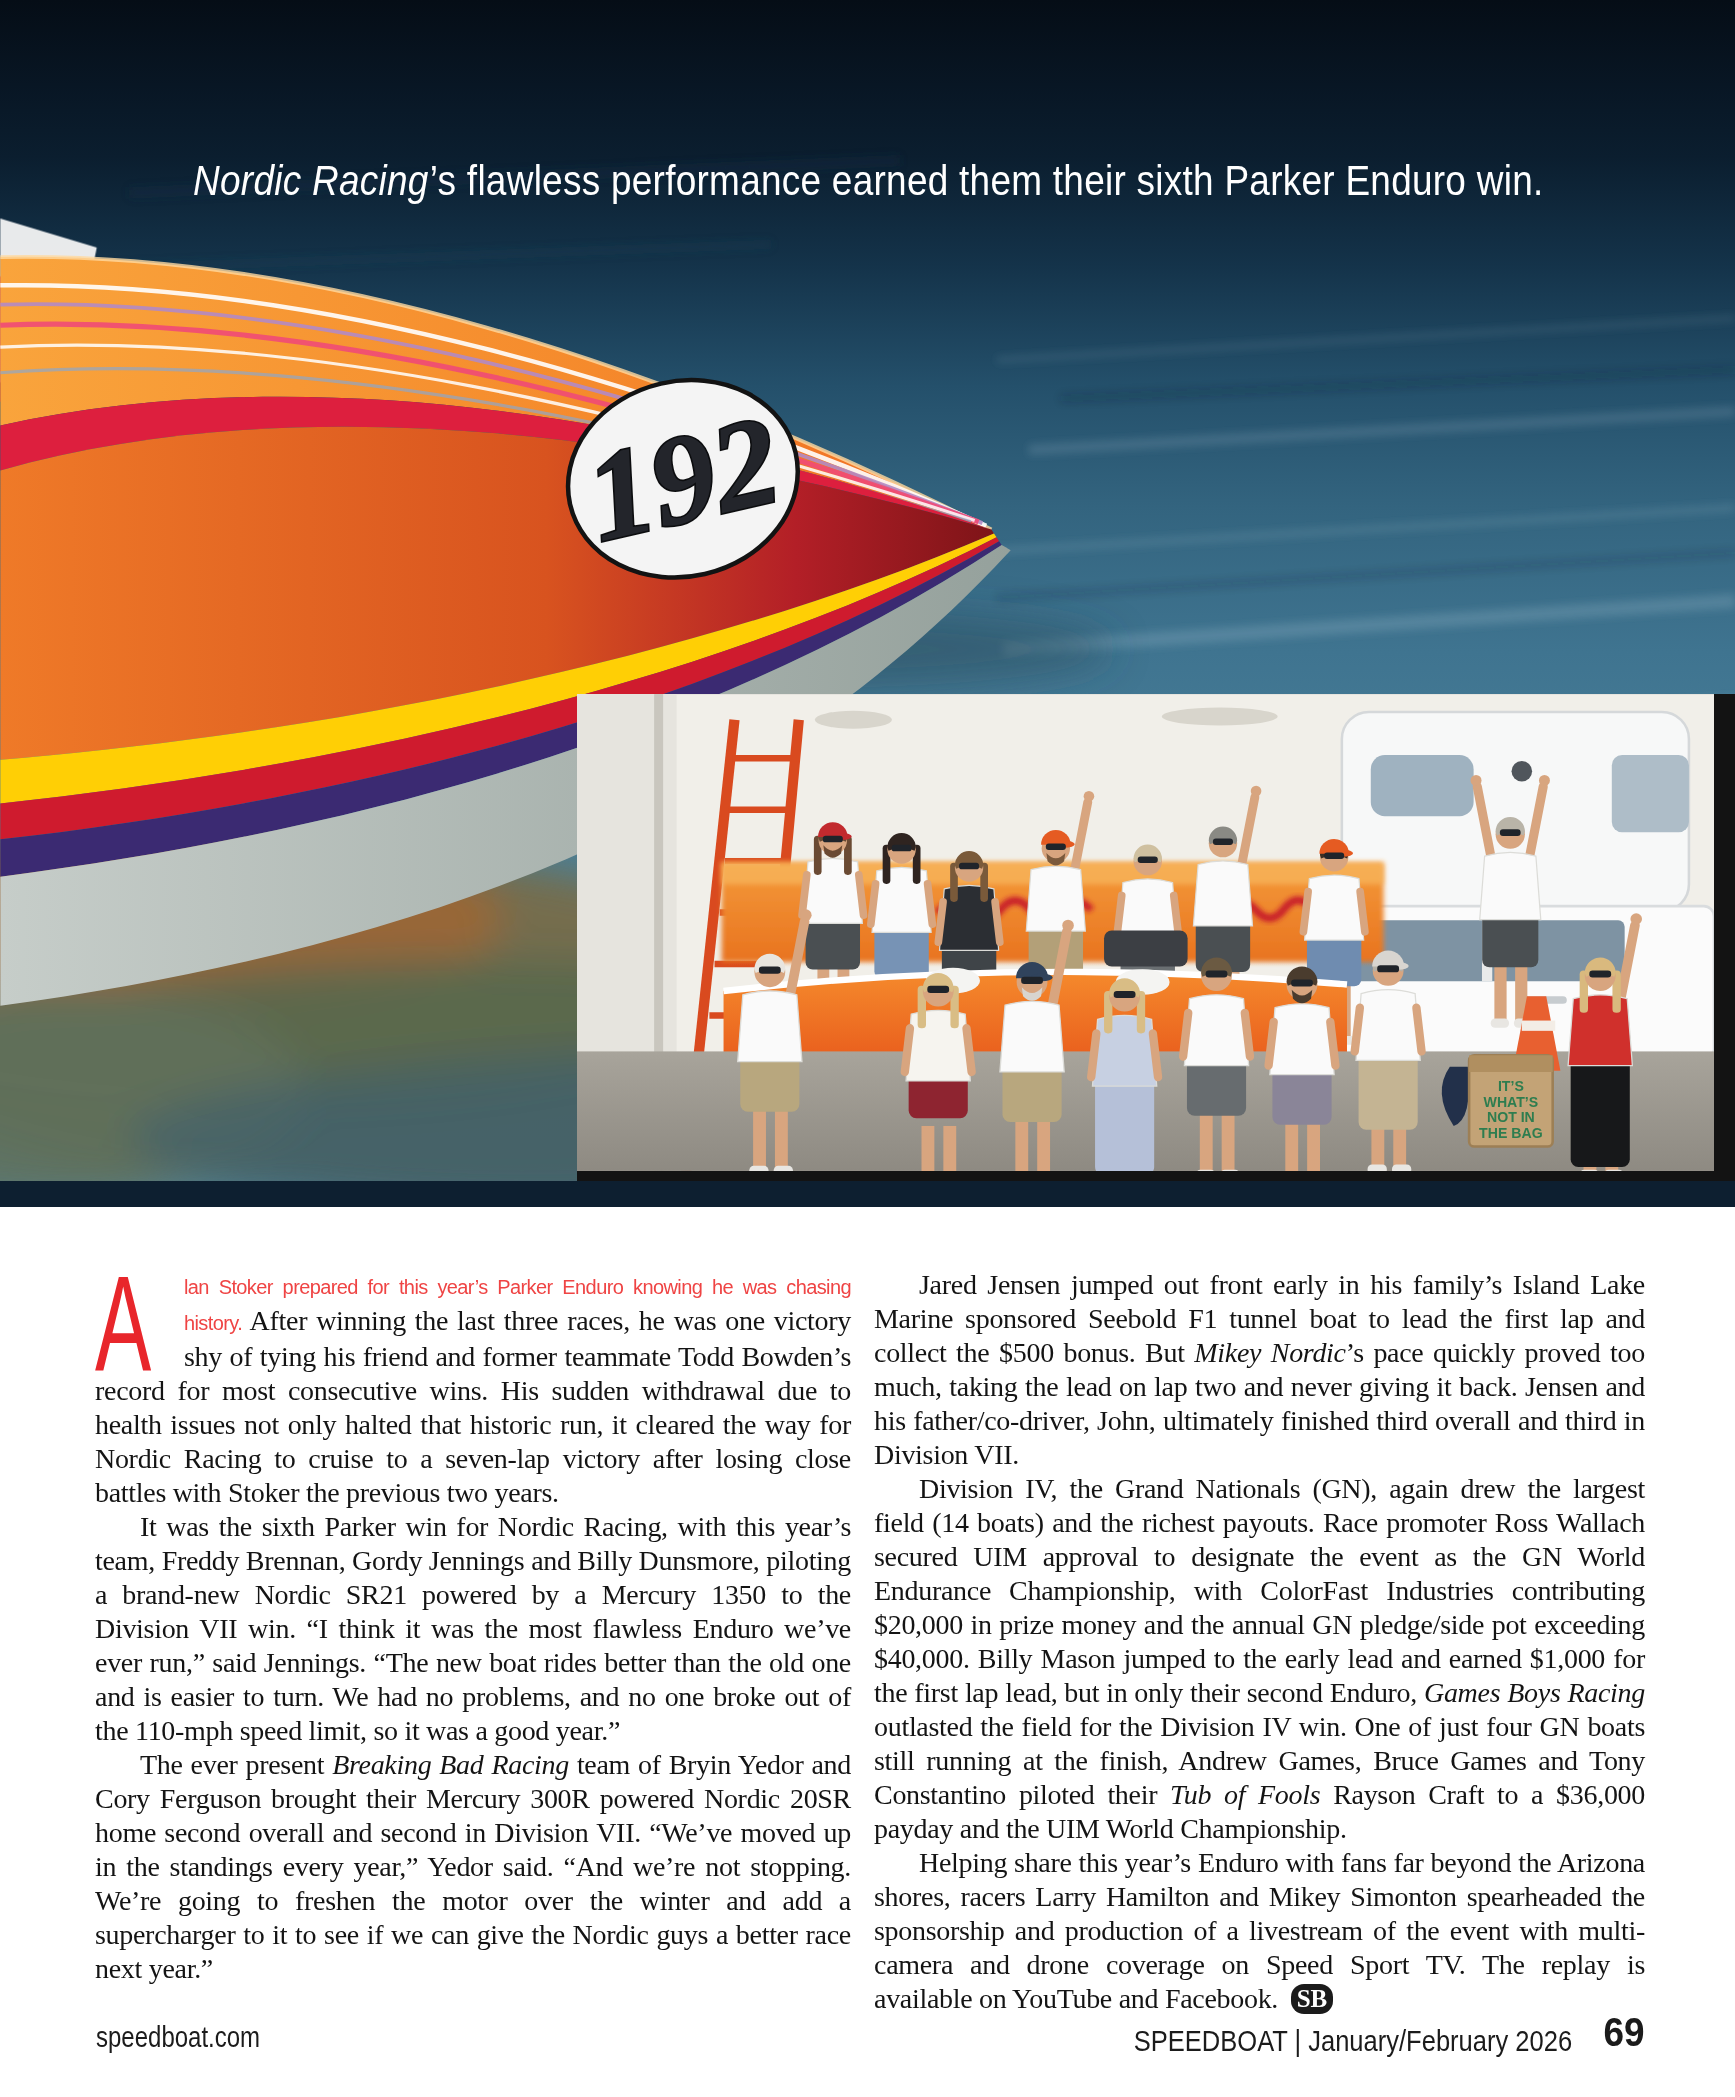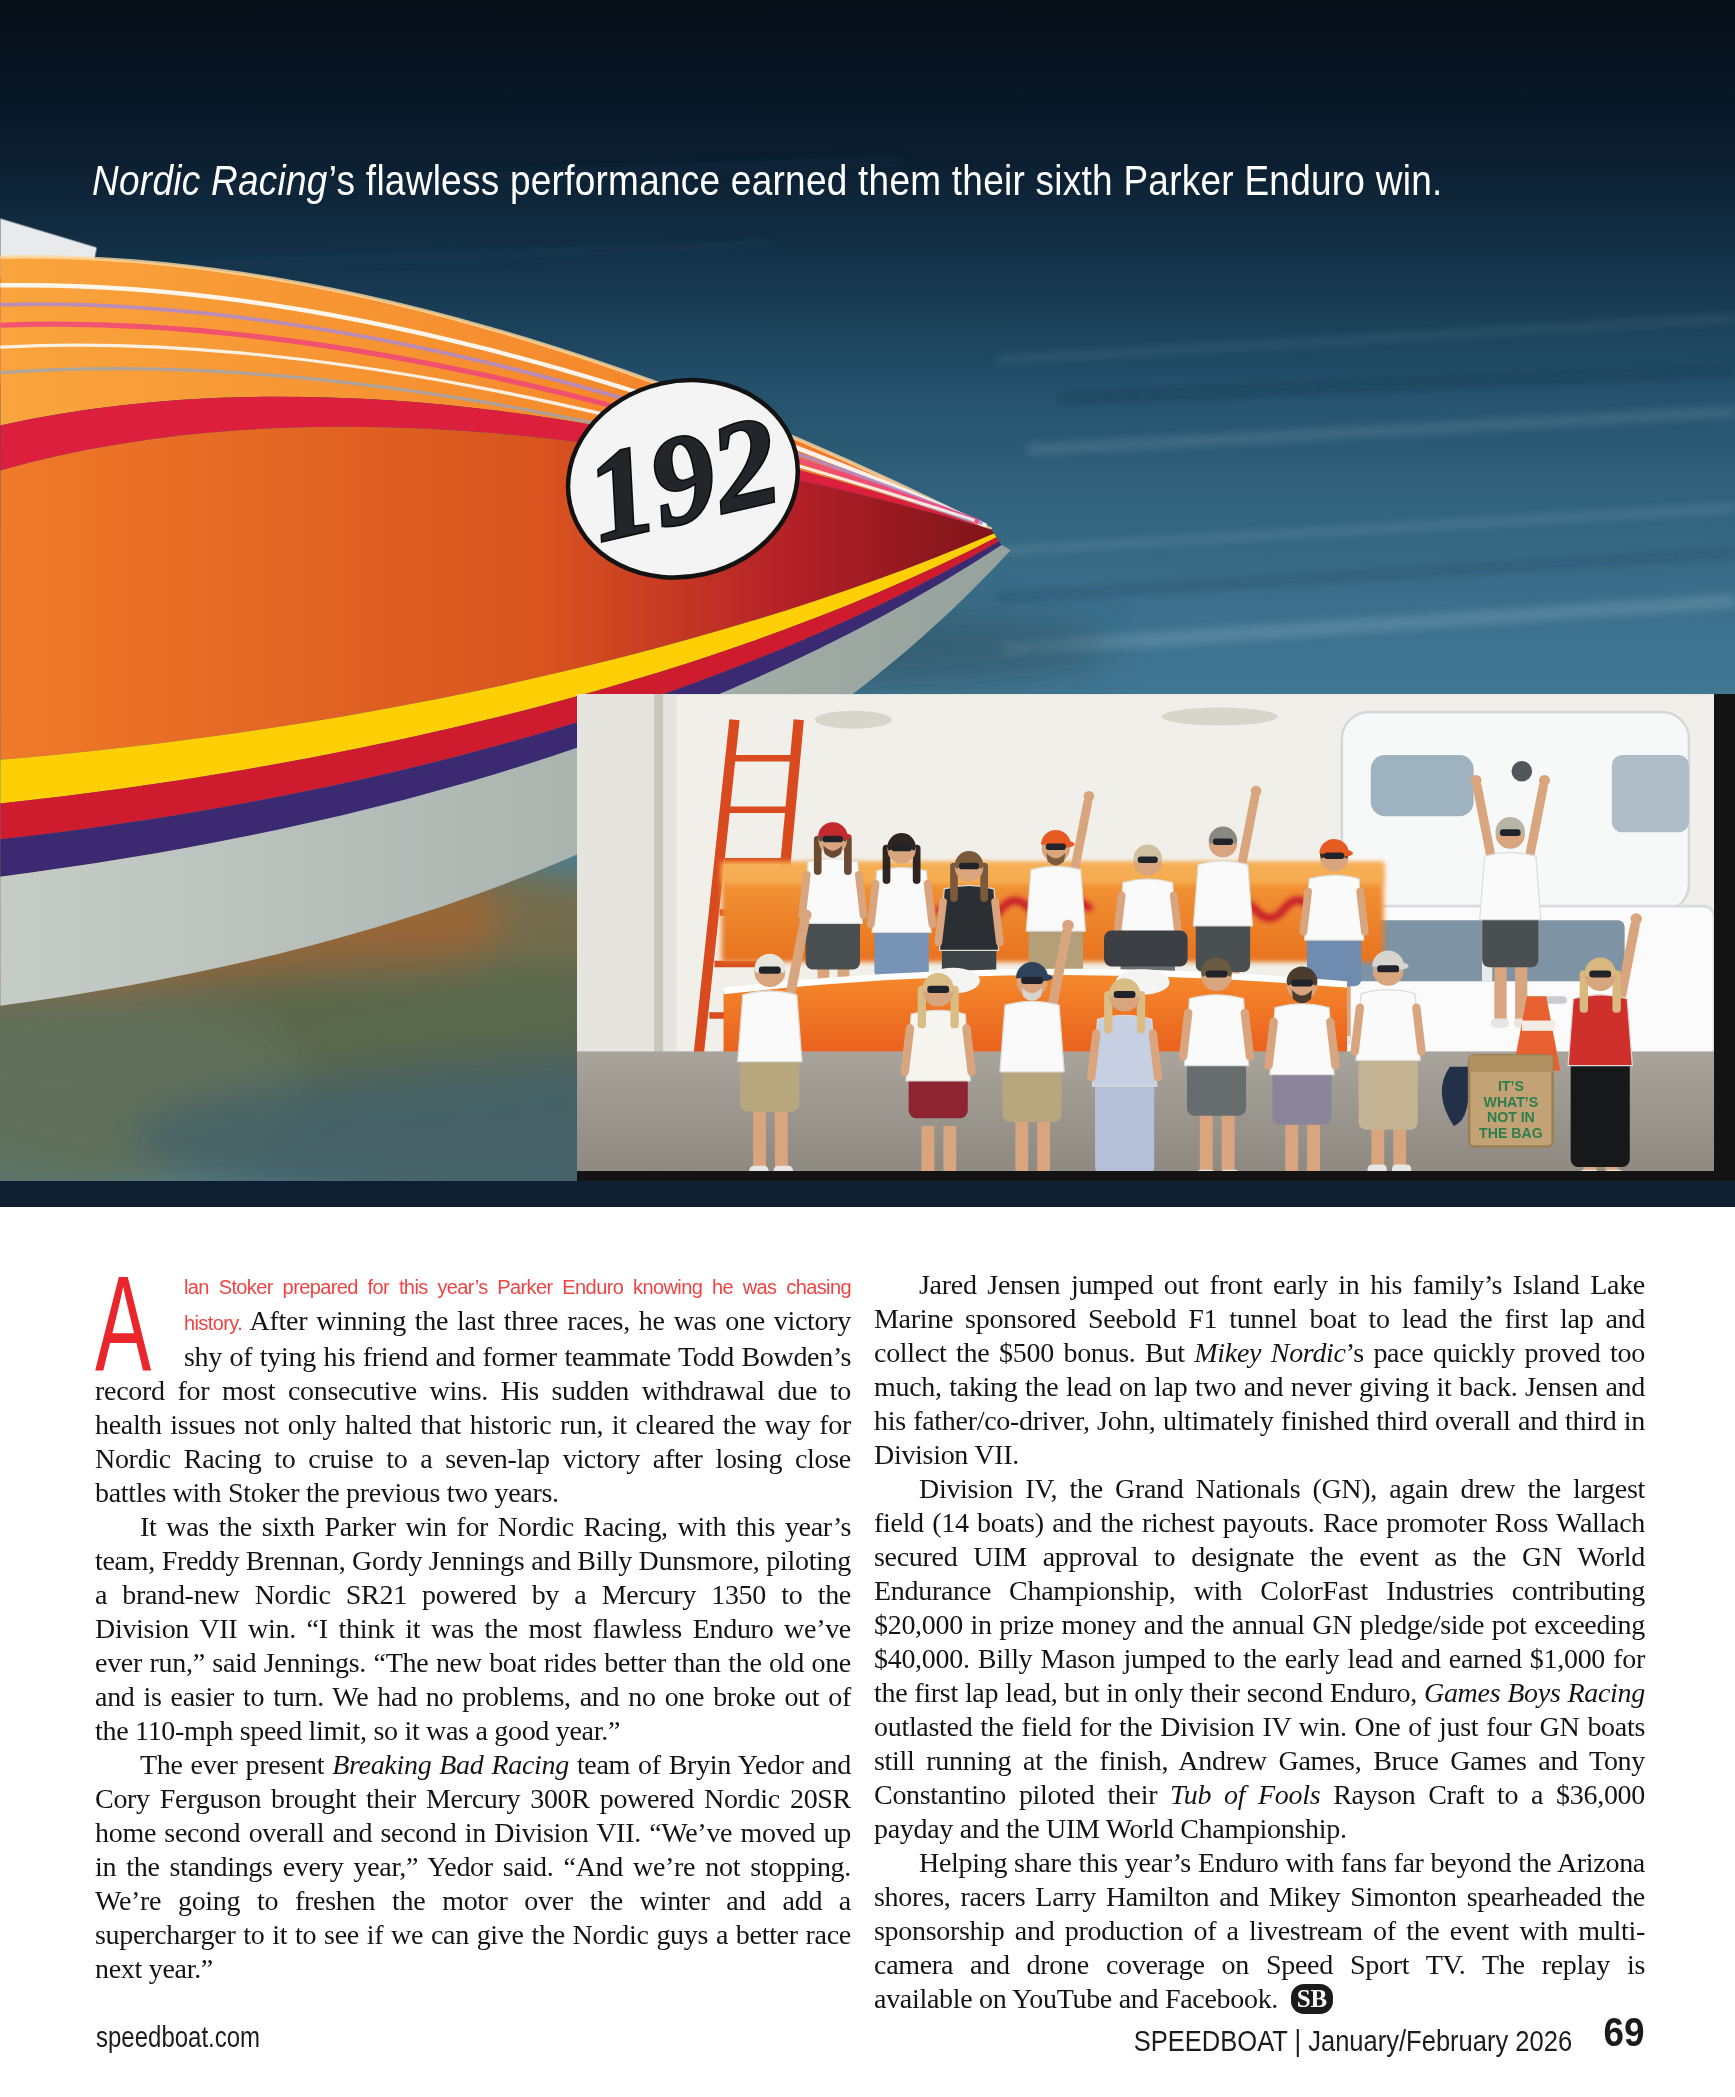--- a/index.html
+++ b/index.html
@@ -3,21 +3,21 @@
 <meta charset="utf-8">
 <style>
   html,body{margin:0;padding:0;background:#777;}
   .page{position:relative;width:1736px;height:2097px;background:#ffffff;overflow:hidden;
         font-family:"Liberation Serif", serif;color:#1a1a1a;}
   
   .hero{position:absolute;left:0;top:0;width:1736px;height:1207px;overflow:hidden;
         background:linear-gradient(180deg,#050d16 0%,#081624 7%,#0b1e2f 13%,#14334a 22%,
                    #24506b 32%,#33647f 42%,#3f7490 54%,#487d97 66%,#4c839c 78%,#4f86a0 100%);}
   .hero svg{position:absolute;left:0;top:0;}
-  .headline{position:absolute;left:0;top:157px;width:1736px;text-align:left;
+  .headline{position:absolute;left:0;top:157px;width:1736px;text-align:center;
             color:#ffffff;font-family:"Liberation Sans", sans-serif;font-weight:400;
             font-size:42px;letter-spacing:0.3px;white-space:nowrap;}
   .headline-inner{display:inline-block;transform:scaleX(.88);transform-origin:center;}
   .headline .ital{font-style:italic;margin-right:1.3px;}
   
   .inset{position:absolute;left:577px;top:694px;width:1336px;height:487px;
          background:#131313;padding:5.1px;box-sizing:border-box;}
   .inset svg{display:block;}
   .navy-band{position:absolute;left:0;top:1181px;width:1736px;height:26px;background:#0d1f30;}
   

